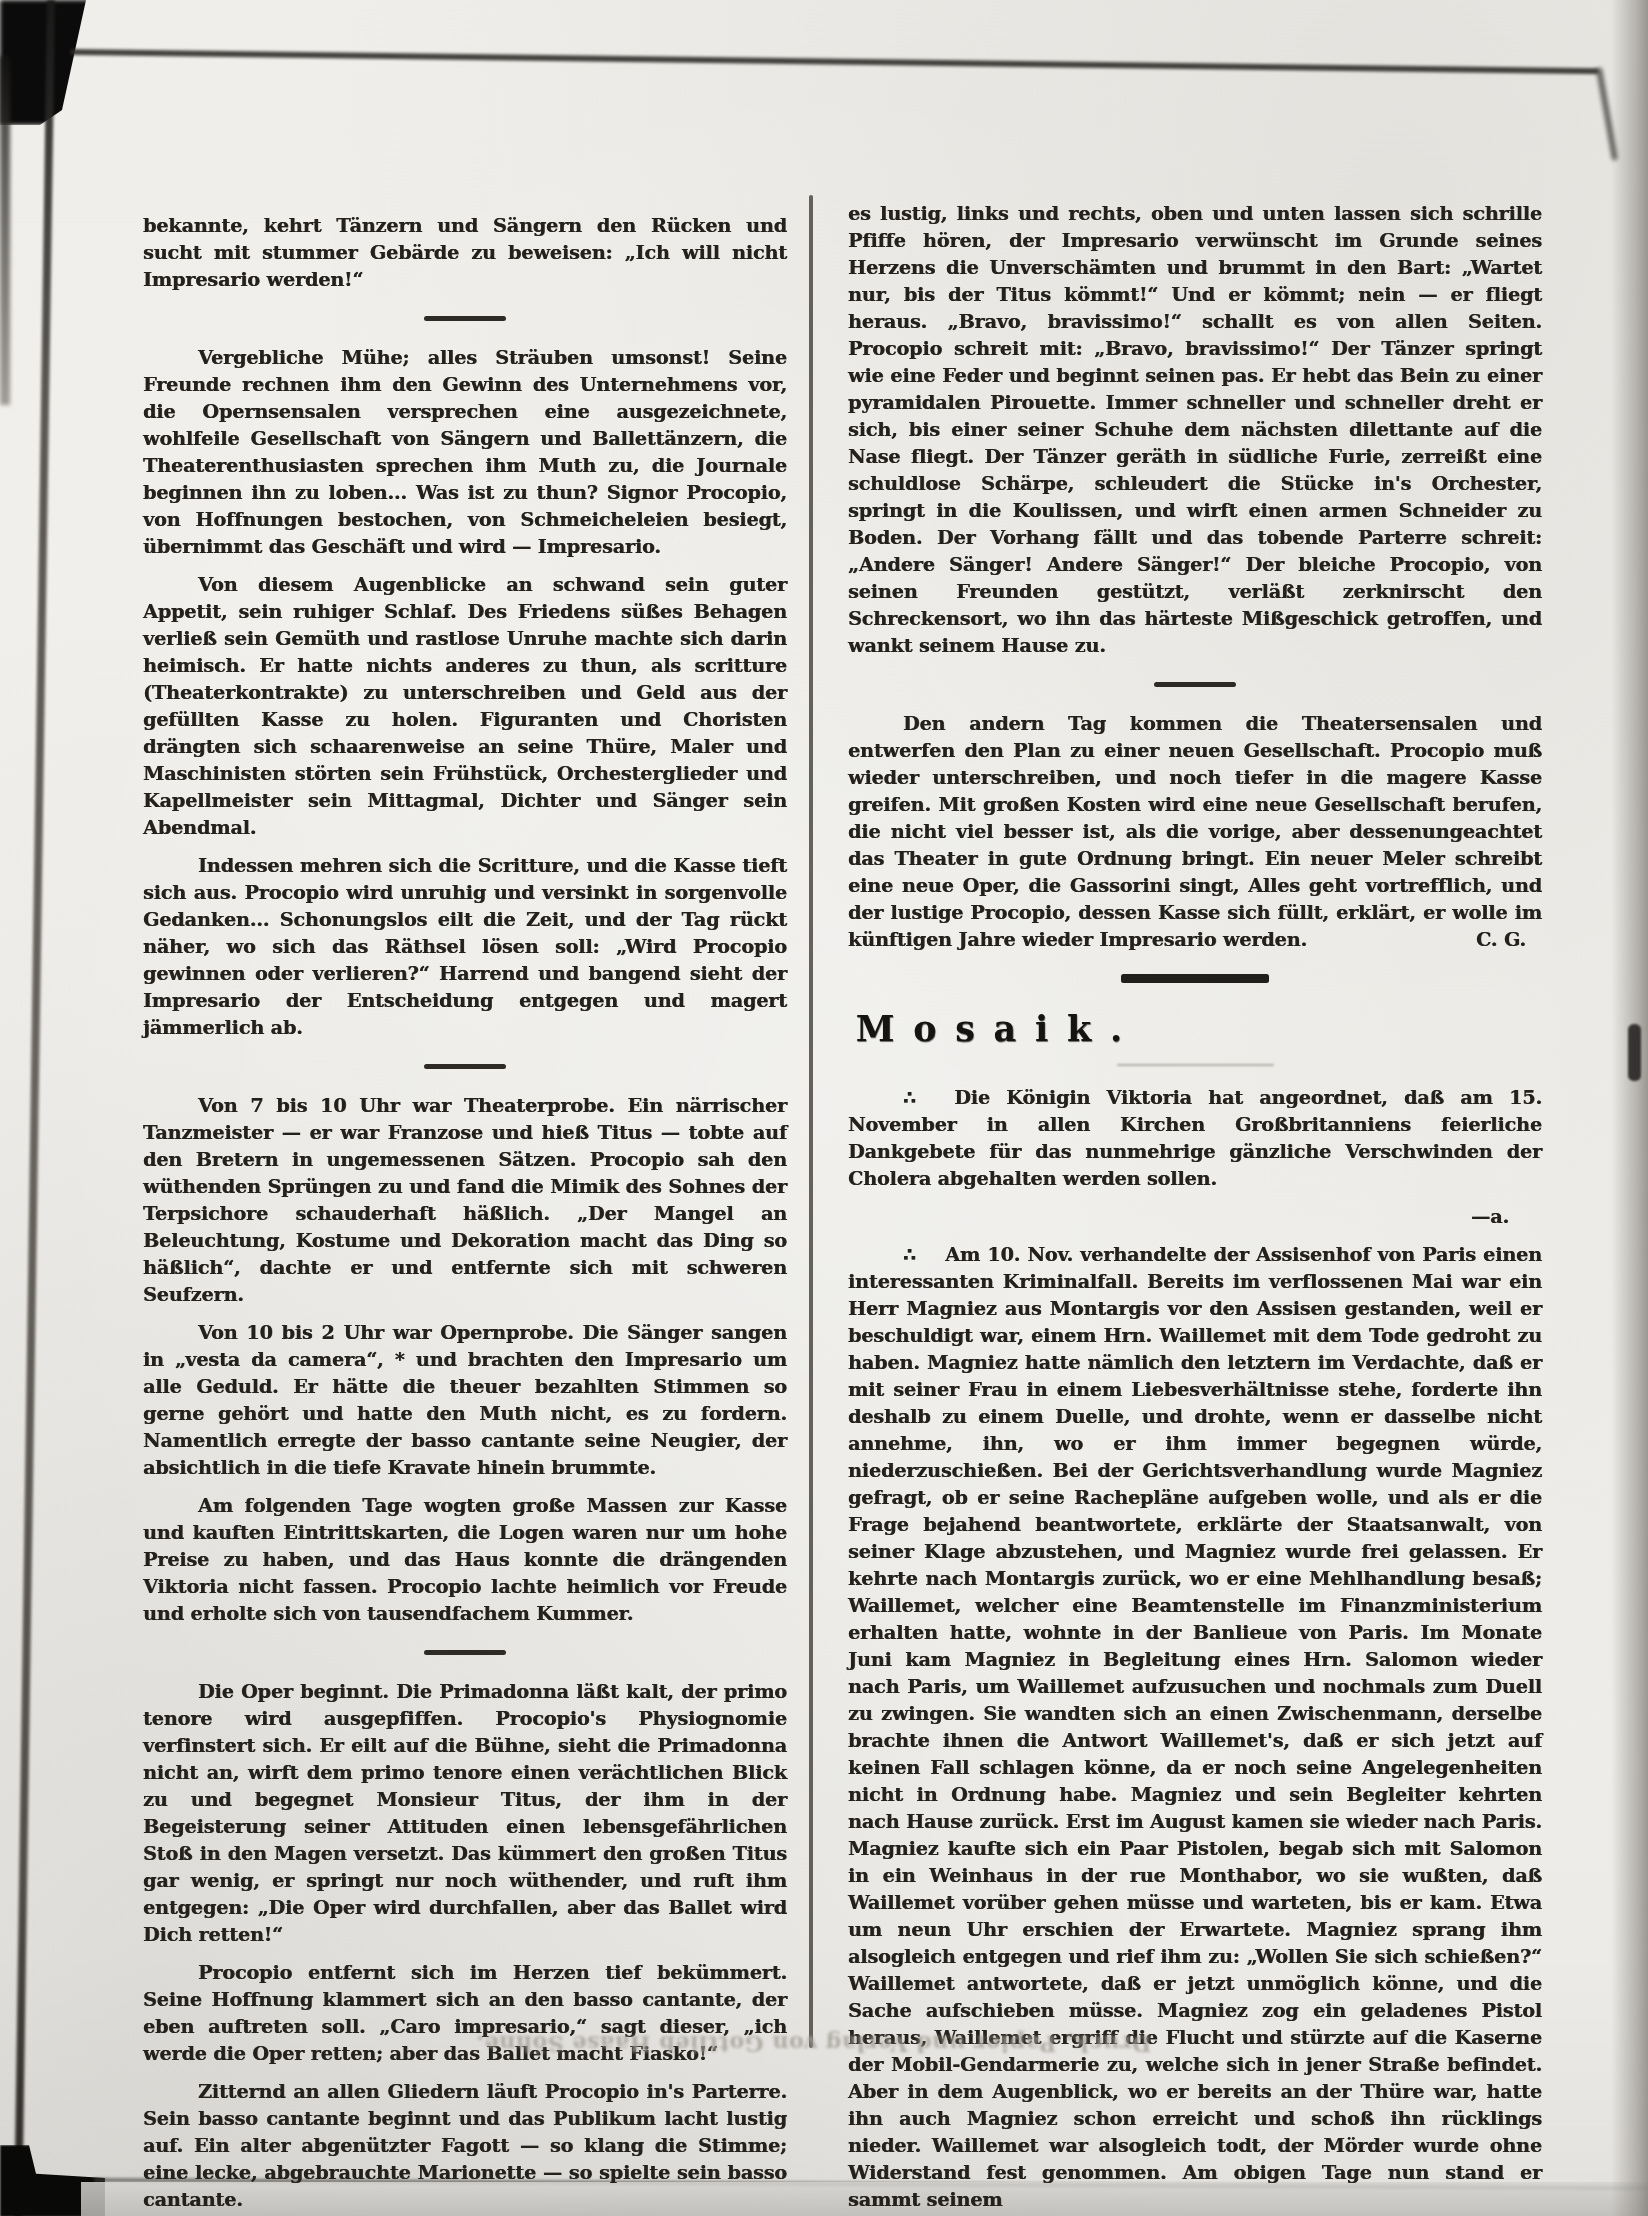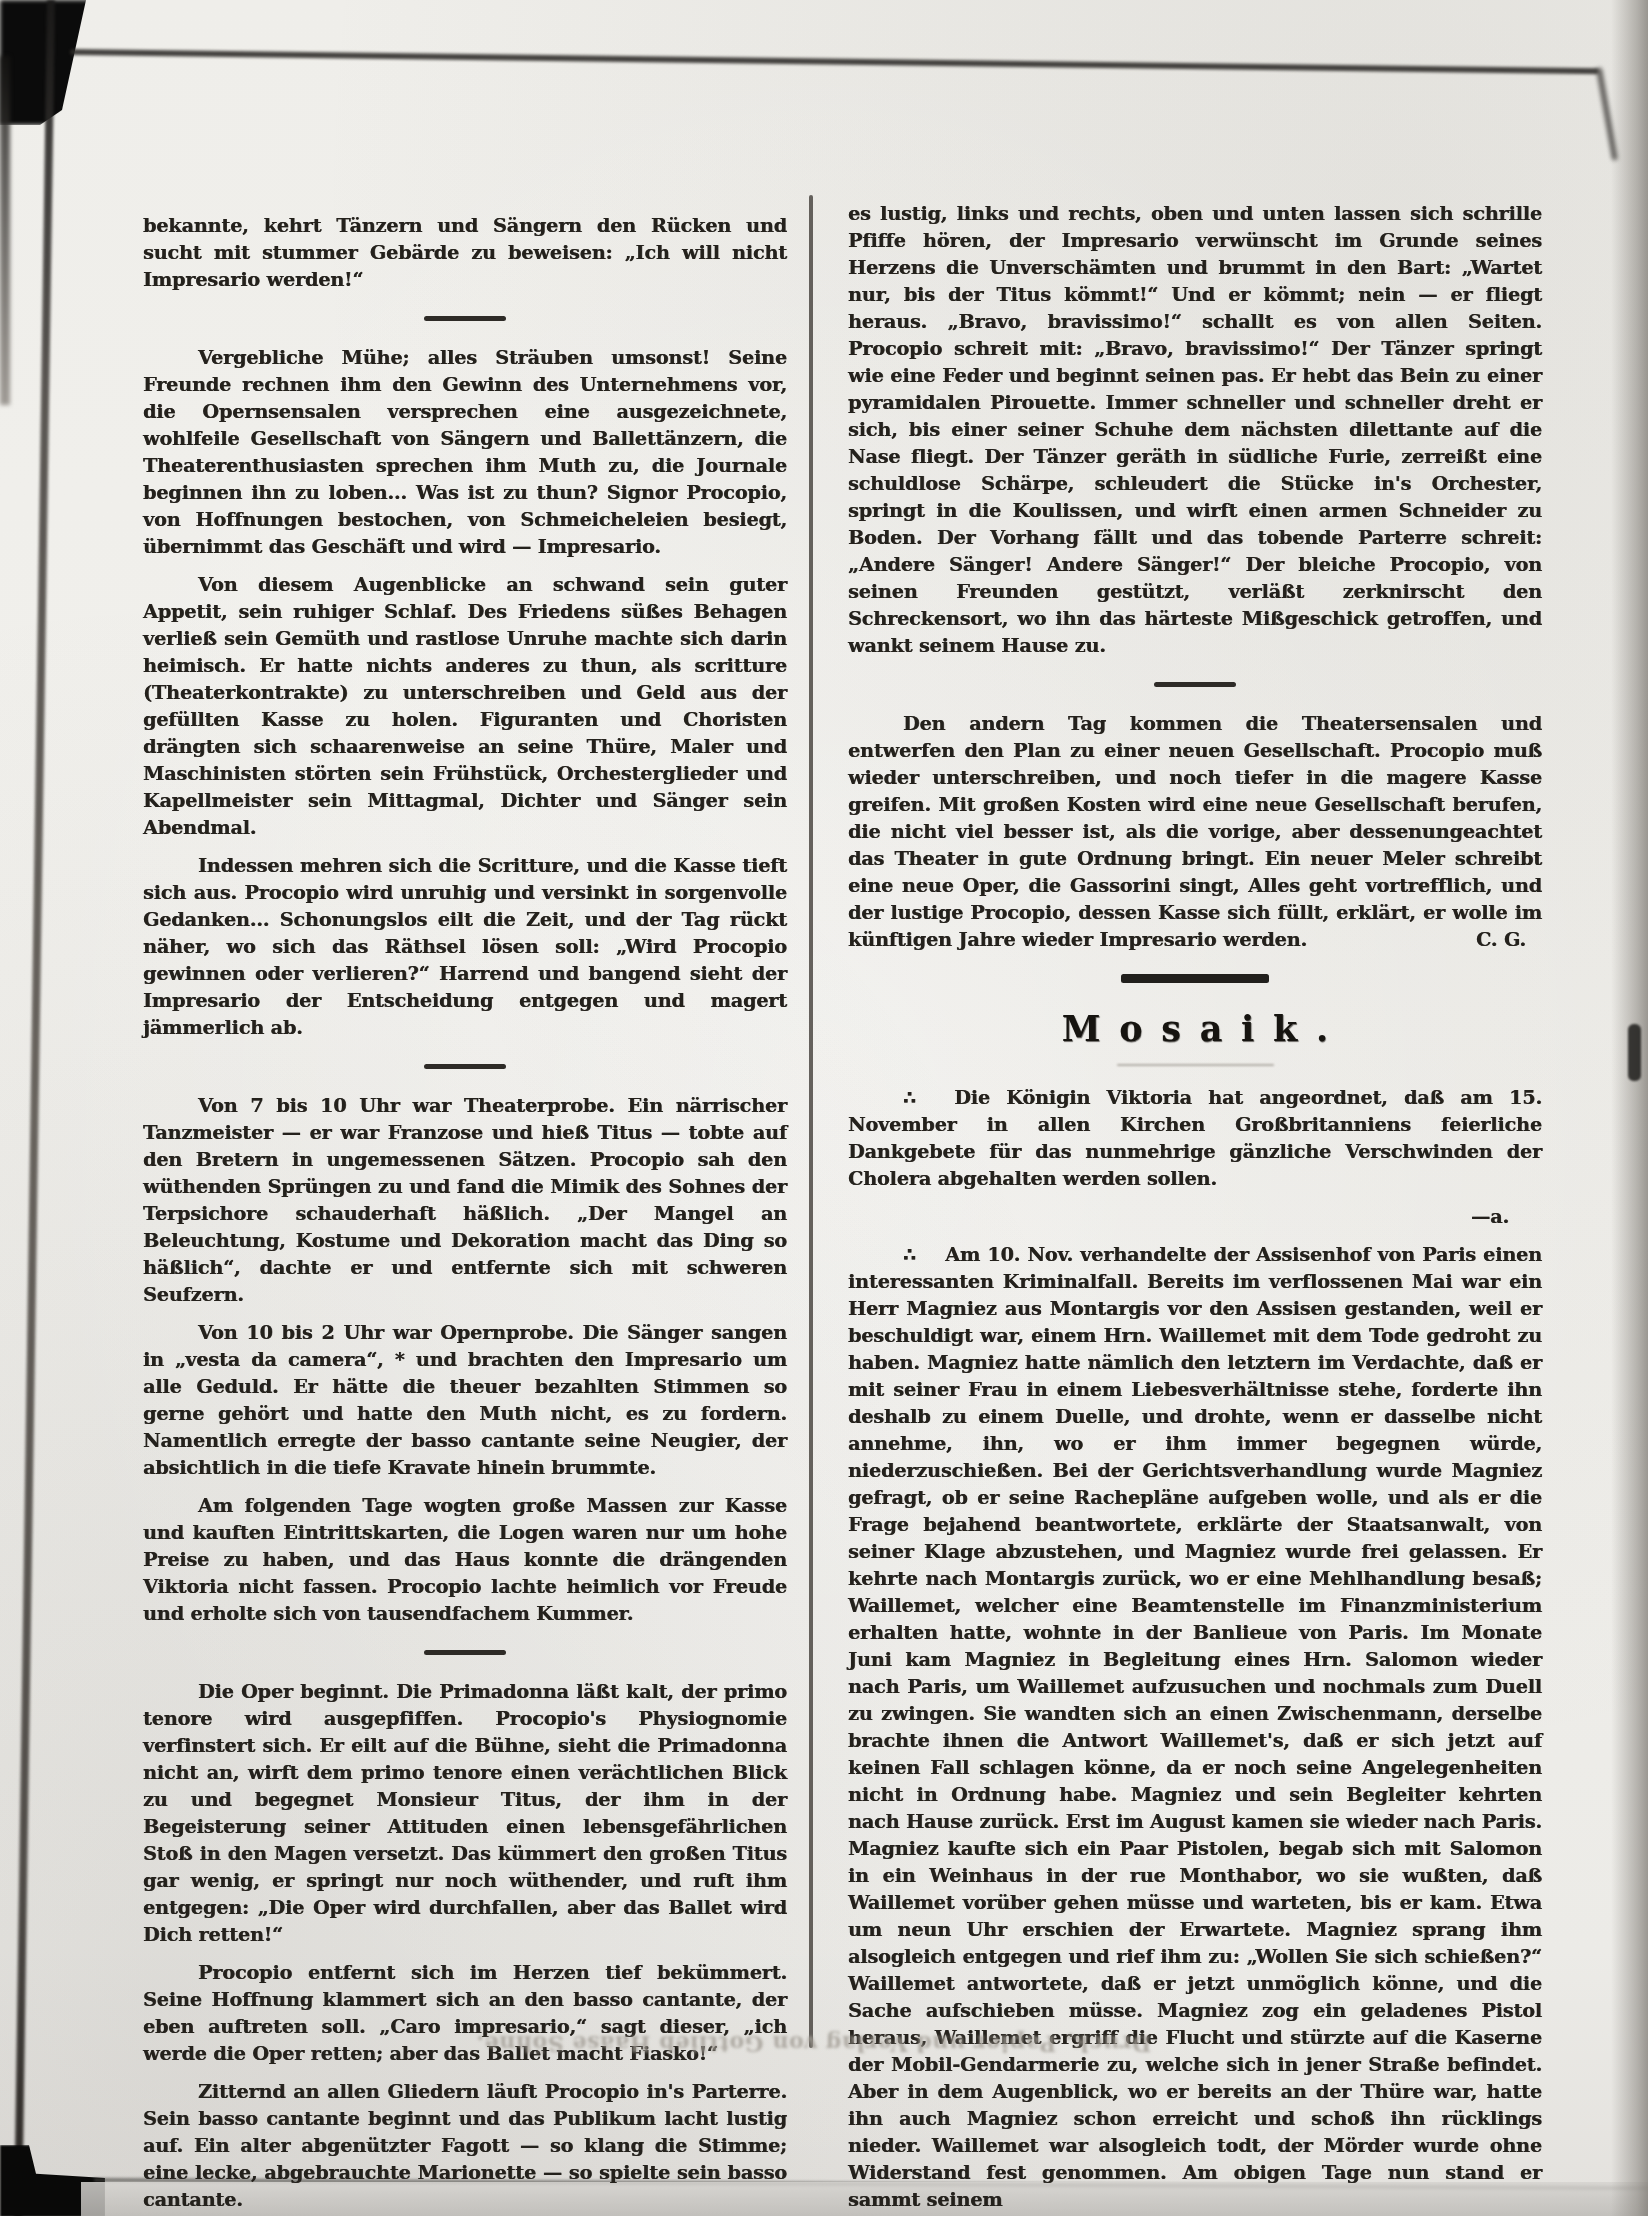--- a/index.html
+++ b/index.html
@@ -47,21 +47,21 @@
   .col-left{left:132px;top:201px;width:666px;}
   .col-right{left:837px;top:189px;width:716px;}
   .col p{margin:11px;text-indent:55px;position:relative;}
   .col p.noindent{text-indent:0;}
   .divider{height:29px;display:flex;align-items:center;justify-content:center;}
   .divider .bar{width:82px;height:4.4px;background:#2e2b27;border-radius:2.5px;filter:blur(0.5px);}
   .divider.bold .bar{width:148px;height:9.4px;background:#211f1c;filter:blur(0.6px);}
   .divider.faint{height:16px;}
   .divider.faint .bar{width:157px;height:2.5px;background:#b3afa8;filter:blur(0.9px);}
 
-  .section-title{margin:11.2px 0 3.7px 0;text-align:center;font-size:35px;line-height:49px;
+  .section-title{margin:11.2px 0 3.7px 0;text-align:left;font-size:35px;line-height:49px;
     letter-spacing:18.7px;text-indent:18.7px;font-weight:700;color:#161410;
     text-shadow:0.6px 0.6px 0.9px rgba(20,17,13,0.6);}
 
   .mosaik-item{margin-top:13.7px;}
   .asterism{display:inline-block;width:35px;text-indent:0;font-family:"DejaVu Sans",sans-serif;
     font-size:18.7px;letter-spacing:0;}
   .sig-line{text-align:right;padding-right:44px;}
   .sig-abs{position:absolute;right:16px;bottom:0;text-indent:0;}
   .sig-abs.wide{right:44px;}
 

